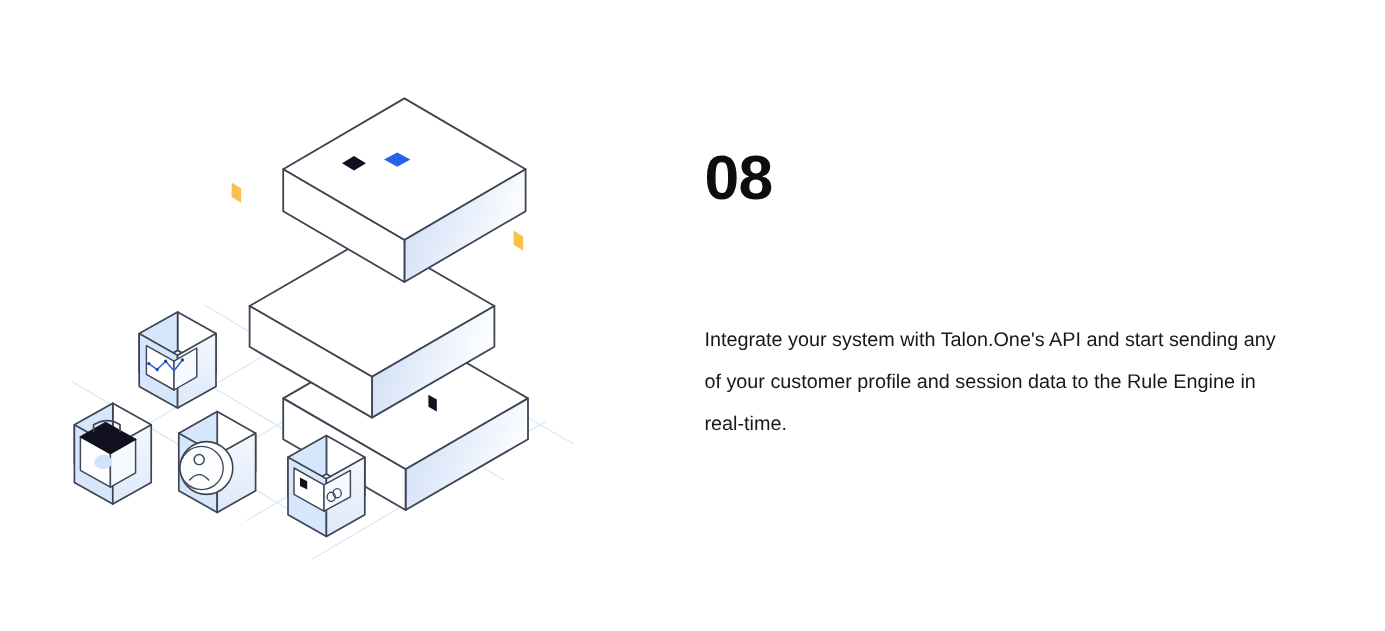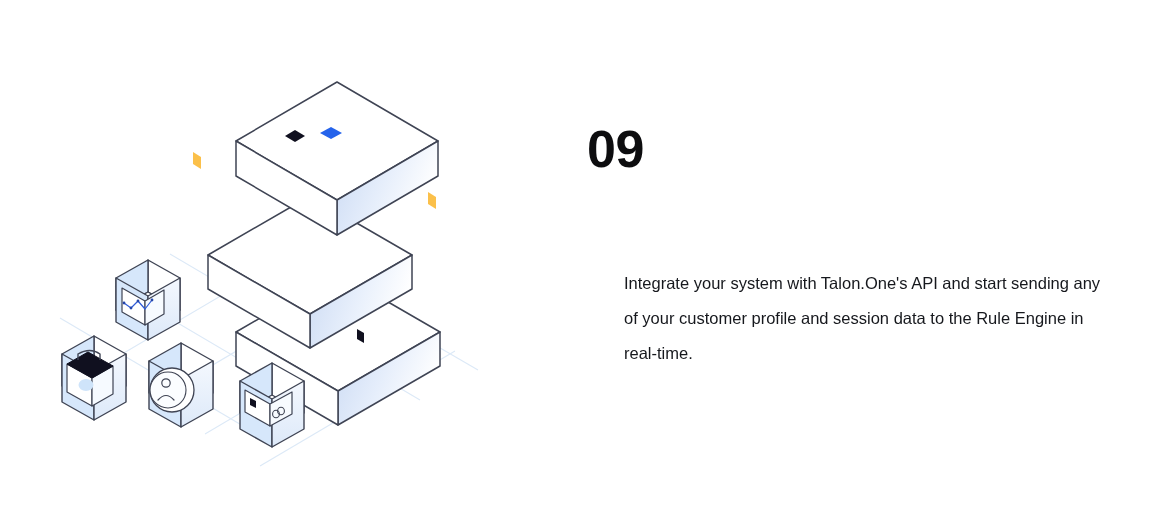--- a/index.html
+++ b/index.html
@@ -64,21 +64,20 @@
   .body-copy {
     position: absolute;
     top: 266px;
     left: 0;
     width: 478px;
     font-size: 16.5px;
     font-weight: 400;
     line-height: 35px;
     color: #16181d;
     font-family: "Liberation Sans", sans-serif;
-    margin-left: 37px;
   }
 </style>
 </head>
 <body>
 
 <div class="stage">
 
   <div class="illustration">
     <svg width="560" height="526" viewBox="0 0 560 526" xmlns="http://www.w3.org/2000/svg">
       <defs>
@@ -201,17 +200,17 @@
           <path d="M 250,398 L 256,401 L 256,408 L 250,405 Z" fill="#10101f"></path>
 
           <ellipse cx="276" cy="414" rx="3.4" ry="3.8" fill="none" stroke="#3f4454" stroke-width="1.1"></ellipse>
           <ellipse cx="281" cy="411" rx="3.4" ry="3.8" fill="none" stroke="#3f4454" stroke-width="1.1"></ellipse>
         </g>
       </g>
     </svg>
   </div>
 
   <div class="copy">
-    <div class="step-number">09</div>
+    <div class="step-number">08</div>
     <p class="body-copy">Integrate your system with Talon.One's API and start sending any of your customer profile and session data to the Rule Engine in real-time.</p>
   </div>
 
 </div>
 
 </body></html>

